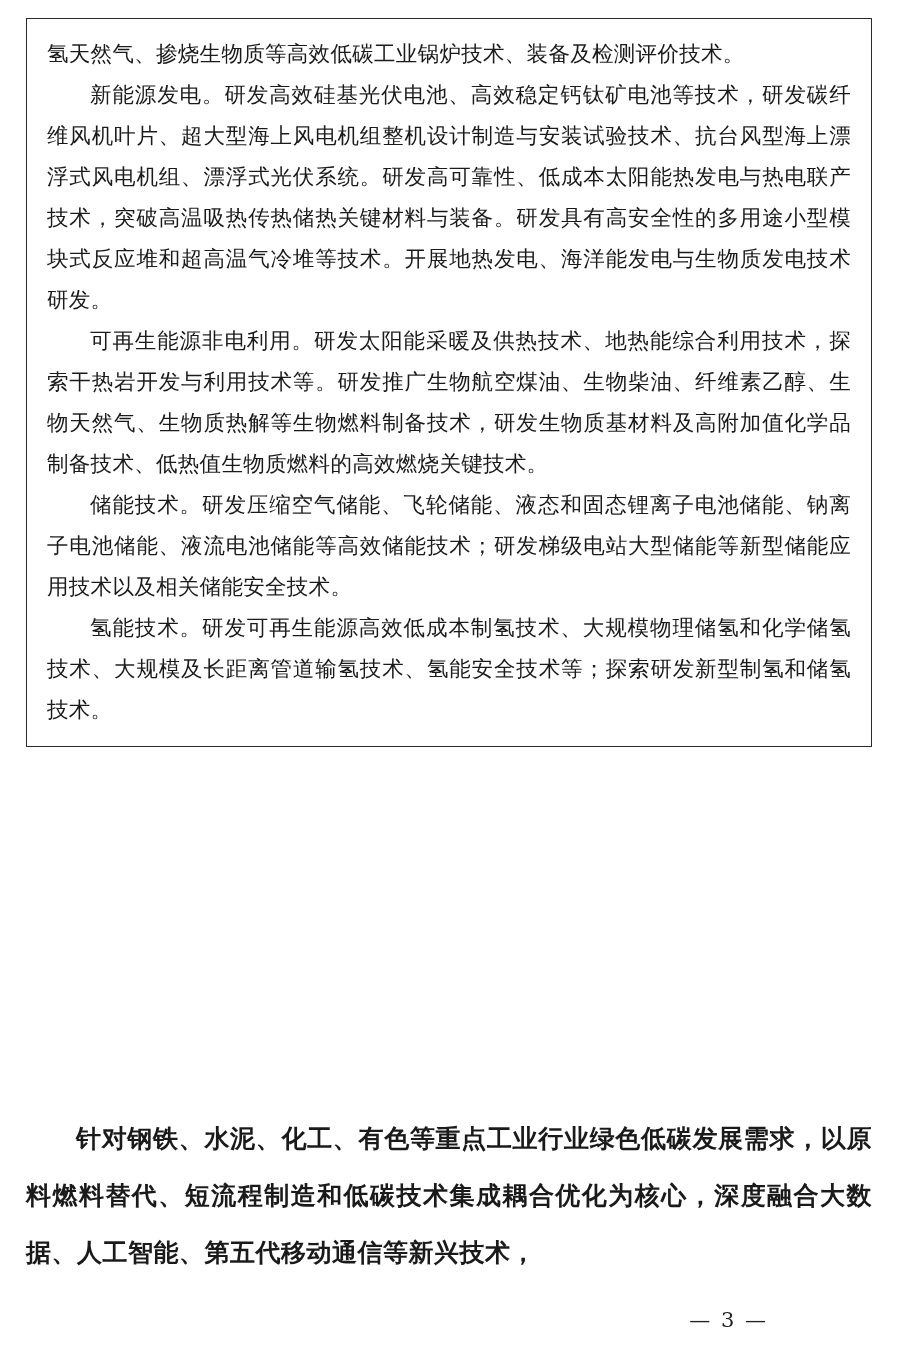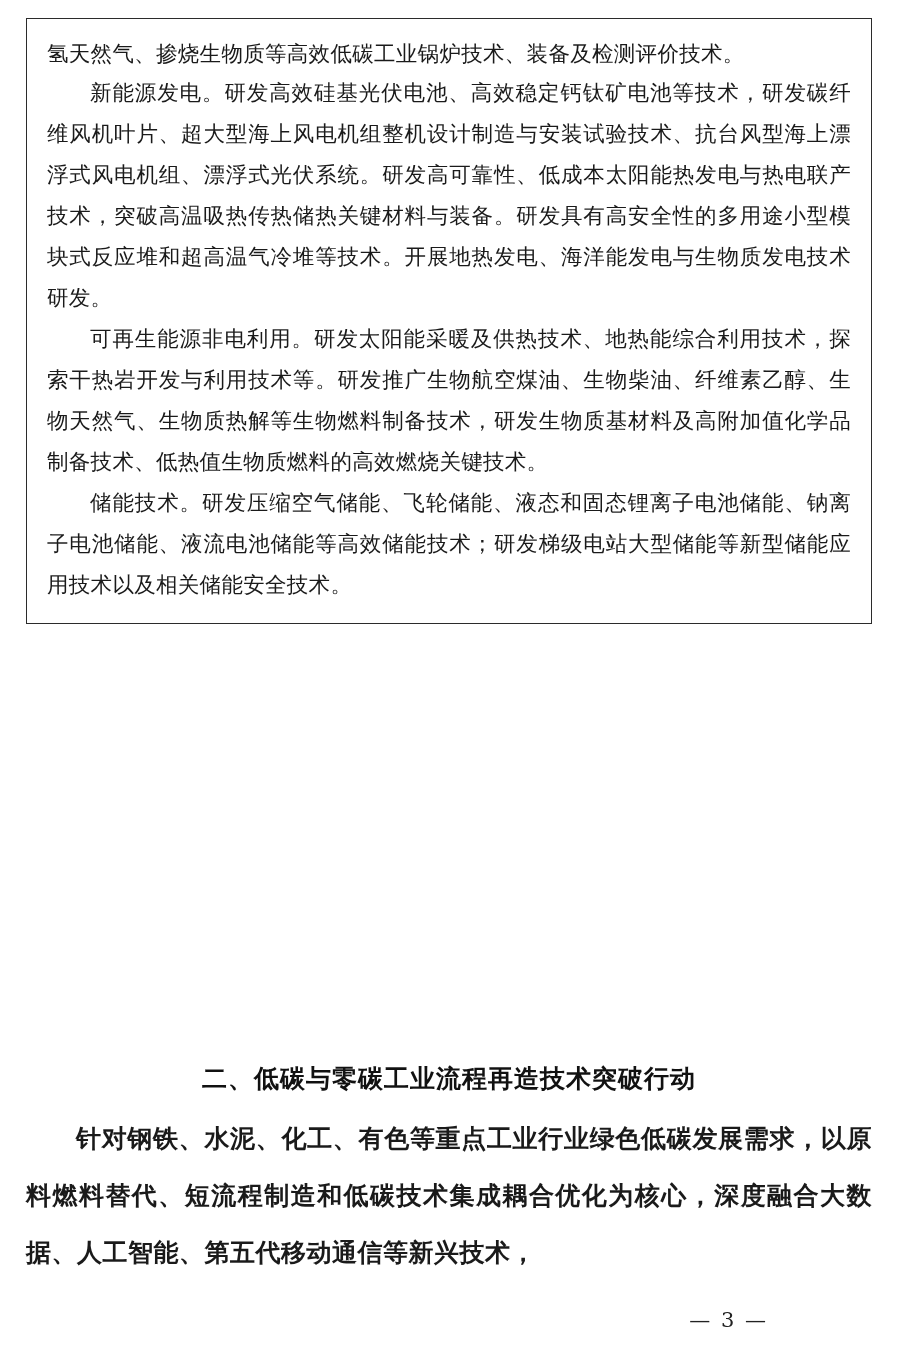--- a/index.html
+++ b/index.html
@@ -36,21 +36,20 @@
     margin: 0;
     font-size: 21.5px;
     line-height: 41px;
     text-align: justify;
     text-justify: inter-ideograph;
     letter-spacing: 0.3px;
     font-family: "DejaVu Serif", "Liberation Serif", serif;
   }
   .boxed-section p.indent {
     text-indent: 2em;
-    font-family: Liberation Mono, monospace;
   }
   
   .section-heading {
     position: absolute;
     left: 26px;
     top: 1062px;
     width: 846px;
     text-align: center;
     font-size: 25px;
     font-weight: bold;
@@ -87,23 +86,23 @@
 </head>
 <body>
 
 <div class="page">
 
   <div class="boxed-section">
     <p>氢天然气、掺烧生物质等高效低碳工业锅炉技术、装备及检测评价技术。</p>
     <p class="indent">新能源发电。研发高效硅基光伏电池、高效稳定钙钛矿电池等技术，研发碳纤维风机叶片、超大型海上风电机组整机设计制造与安装试验技术、抗台风型海上漂浮式风电机组、漂浮式光伏系统。研发高可靠性、低成本太阳能热发电与热电联产技术，突破高温吸热传热储热关键材料与装备。研发具有高安全性的多用途小型模块式反应堆和超高温气冷堆等技术。开展地热发电、海洋能发电与生物质发电技术研发。</p>
     <p class="indent">可再生能源非电利用。研发太阳能采暖及供热技术、地热能综合利用技术，探索干热岩开发与利用技术等。研发推广生物航空煤油、生物柴油、纤维素乙醇、生物天然气、生物质热解等生物燃料制备技术，研发生物质基材料及高附加值化学品制备技术、低热值生物质燃料的高效燃烧关键技术。</p>
     <p class="indent">储能技术。研发压缩空气储能、飞轮储能、液态和固态锂离子电池储能、钠离子电池储能、液流电池储能等高效储能技术；研发梯级电站大型储能等新型储能应用技术以及相关储能安全技术。</p>
+    <p class="indent">氢能技术。研发可再生能源高效低成本制氢技术、大规模物理储氢和化学储氢技术、大规模及长距离管道输氢技术、氢能安全技术等；探索研发新型制氢和储氢技术。</p>
   </div>
 
-  <div class="section-heading">二、低碳与零碳工业流程再造技术突破行动</div>
 
   <div class="body-block">
     <p>针对钢铁、水泥、化工、有色等重点工业行业绿色低碳发展需求，以原料燃料替代、短流程制造和低碳技术集成耦合优化为核心，深度融合大数据、人工智能、第五代移动通信等新兴技术，</p>
   </div>
 
   <div class="page-number">— 3 —</div>
 
 </div>
 
 </body></html>

